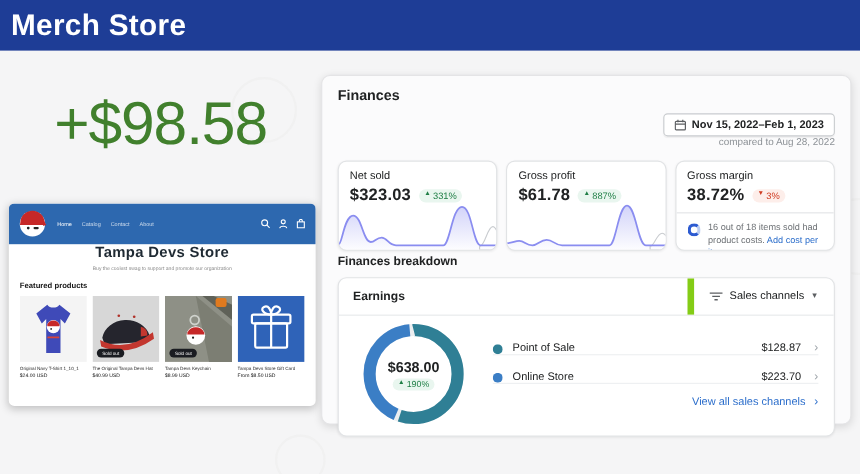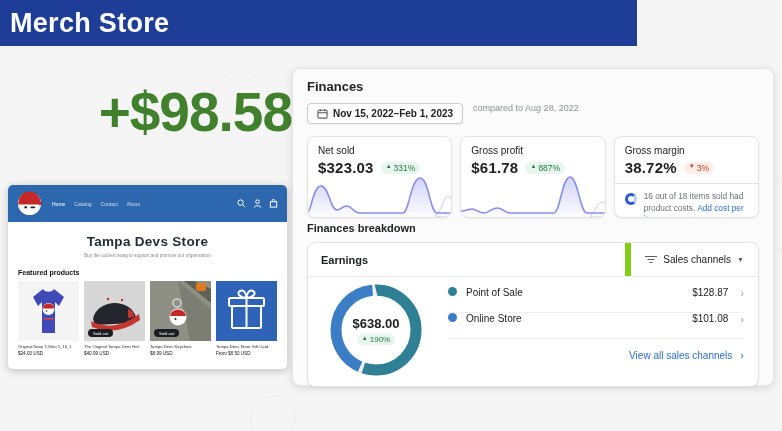--- a/index.html
+++ b/index.html
@@ -7,54 +7,54 @@
   body { font-family:"Liberation Sans", sans-serif; background:#f5f5f6; overflow:hidden; }
   #stage { position:relative; width:782px; height:431px; background:#f5f5f6; overflow:hidden; }
 
   
   .doodle { position:absolute; border:2px solid #ececec; border-radius:50%; opacity:.55; }
   .doodle.d1 { width:60px; height:60px; left:210px; top:70px; }
   .doodle.d2 { width:46px; height:46px; left:250px; top:395px; }
   .doodle.d3 { width:70px; height:70px; left:745px; top:180px; }
 
   
-  .app-header { position:absolute; left:0; top:0; width:637px; height:46px; background:#1e3d96; display:flex; align-items:center; }
+  .app-header { position:absolute; left:0; top:0; width:782px; height:46px; background:#1e3d96; display:flex; align-items:center; }
   .app-header .title { color:#ffffff; font-size:27px; font-weight:700; padding-left:10px; letter-spacing:.3px; }
 
   
-  .highlight-amount { position:absolute; left:0; top:80px; width:292px; text-align:right;
-    font-size:55px; font-weight:700; color:#41802d; letter-spacing:-1px; }
+  .highlight-amount { position:absolute; left:0; top:80px; width:292px; text-align:center;
+    font-size:55px; font-weight:400; color:#41802d; letter-spacing:-1px; }
 
   
   .store-card { position:absolute; left:8px; top:185px; width:279px; height:184px; background:#fff;
     border-radius:5px; box-shadow:0 2px 8px rgba(0,0,0,.22); overflow:hidden; }
   .store-nav { height:37px; background:#2d68af; display:flex; align-items:center; padding:0 9px; }
   .store-logo { width:25px; height:25px; flex:0 0 auto; }
   .store-links { display:flex; gap:9px; margin-left:10px; }
   .store-links span { font-size:5px; color:#ffffff; }
   .store-links span + span { opacity:.72; }
   .store-nav-icons { margin-left:auto; display:flex; gap:7px; align-items:center; }
   .store-nav-icons svg { display:block; }
-  .store-title { text-align:center; margin-top:12px; font-size:13.5px; font-weight:700; color:#1f2a33; letter-spacing:.3px; }
+  .store-title { text-align:center; font-size:13.5px; font-weight:700; color:#1f2a33; letter-spacing:.3px; }
   .store-subtitle { text-align:center; margin-top:4px; font-size:4.6px; color:#8a8a8a; }
   .featured-label { margin:11px 0 0 10px; font-size:7px; font-weight:700; color:#151515; }
   .products { display:flex; gap:5px; padding:5px 10px 0 10px; }
   .product { width:61px; position:relative; }
   .product-img { width:61px; height:60px; position:relative; overflow:hidden; }
   .product-img svg { display:block; }
   .soldout { position:absolute; left:4px; bottom:4px; background:#1a1c21; color:#fff; font-size:4.2px;
     padding:1.5px 5px; border-radius:7px; white-space:nowrap; }
   .product-name { margin-top:3px; font-size:4.2px; color:#2b2b2b; white-space:nowrap; overflow:hidden; }
   .product-price { margin-top:2px; font-size:4.6px; color:#111; }
 
   
   .finances-panel { position:absolute; left:292px; top:68px; width:482px; height:318px; background:#fbfbfc;
     border:1px solid #e4e4e6; border-radius:8px; box-shadow:0 2px 8px rgba(0,0,0,.12); padding:10px 14px; }
   .finances-title { font-size:13px; font-weight:700; color:#202223; }
-  .date-row { display:flex; align-items:flex-start; margin-top:9px; }
+  .date-row { display:flex; align-items:flex-end; margin-top:9px;flex-direction:column; }
   .date-chip { display:inline-flex; align-items:center; gap:5px; background:#fff; border:1px solid #c9cccf;
     border-radius:4px; padding:4px 9px; font-size:10px; font-weight:600; color:#202223;
     box-shadow:0 1px 1px rgba(0,0,0,.05); cursor:pointer; }
   .compare-text { font-size:9px; color:#8c9196; margin-left:10px; }
 
   .metrics-row { display:flex; gap:8px; margin-top:12px; }
   .metric-card { flex:1; height:82px; background:#fff; border:1px solid #e1e3e5; border-radius:8px;
     box-shadow:0 1px 2px rgba(0,0,0,.06); position:relative; overflow:hidden; }
   .metric-inner { padding:8px 10px 0 10px; position:relative; z-index:2; }
   .metric-label { font-size:10px; color:#202223; }
@@ -83,21 +83,21 @@
   .channels-select { margin-left:auto; height:100%; border-left:6px solid #84cc16; display:flex;
     align-items:center; gap:6px; padding:0 14px; font-size:10px; color:#202223; cursor:pointer; }
   .caret { font-size:7px; color:#5c5f62; }
   .earnings-body { position:relative; height:110px; }
   .donut-wrap { position:absolute; left:18px; top:3px; width:100px; height:100px; }
   .donut-center { position:absolute; left:0; top:0; width:100px; height:100px; display:flex;
     flex-direction:column; align-items:center; justify-content:center; }
   .donut-total { font-size:13px; font-weight:700; color:#202223; }
   .donut-center .delta-badge { margin:3px 0 0 0; font-size:8px; }
   .channel-rows { position:absolute; left:140px; right:14px; top:10px; }
-  .channel-row { display:flex; align-items:flex-start; height:26px; border-bottom:1px solid #edeff1; cursor:pointer; }
+  .channel-row { display:flex; align-items:flex-end; height:26px; border-bottom:1px solid #edeff1; cursor:pointer; }
   .channel-dot { flex:0 0 auto; }
   .channel-name { font-size:10px; color:#202223; margin-left:9px; }
   .channel-value { margin-left:auto; font-size:10px; color:#202223; }
   .chev { color:#9aa0a6; font-size:11px; margin-left:12px; }
   .view-all-row { text-align:right; margin-top:10px; font-size:10px; }
   .view-all-row .chev { color:#2c6ecb; margin-left:8px; }
 </style>
 </head>
 <body>
 
@@ -344,21 +344,21 @@
             </svg>
             <span class="channel-name">Point of Sale</span>
             <span class="channel-value">$128.87</span>
             <span class="chev">›</span>
           </div>
           <div class="channel-row">
             <svg class="channel-dot" width="9" height="9" viewBox="0 0 9 9">
               <circle cx="4.5" cy="4.5" r="4.5" fill="#3b7ec5"></circle>
             </svg>
             <span class="channel-name">Online Store</span>
-            <span class="channel-value">$101.08</span>
+            <span class="channel-value">$223.70</span>
             <span class="chev">›</span>
           </div>
           <div class="view-all-row">
             <a class="link">View all sales channels</a><span class="chev">›</span>
           </div>
         </div>
       </div>
     </div>
   </div>
 </div>

